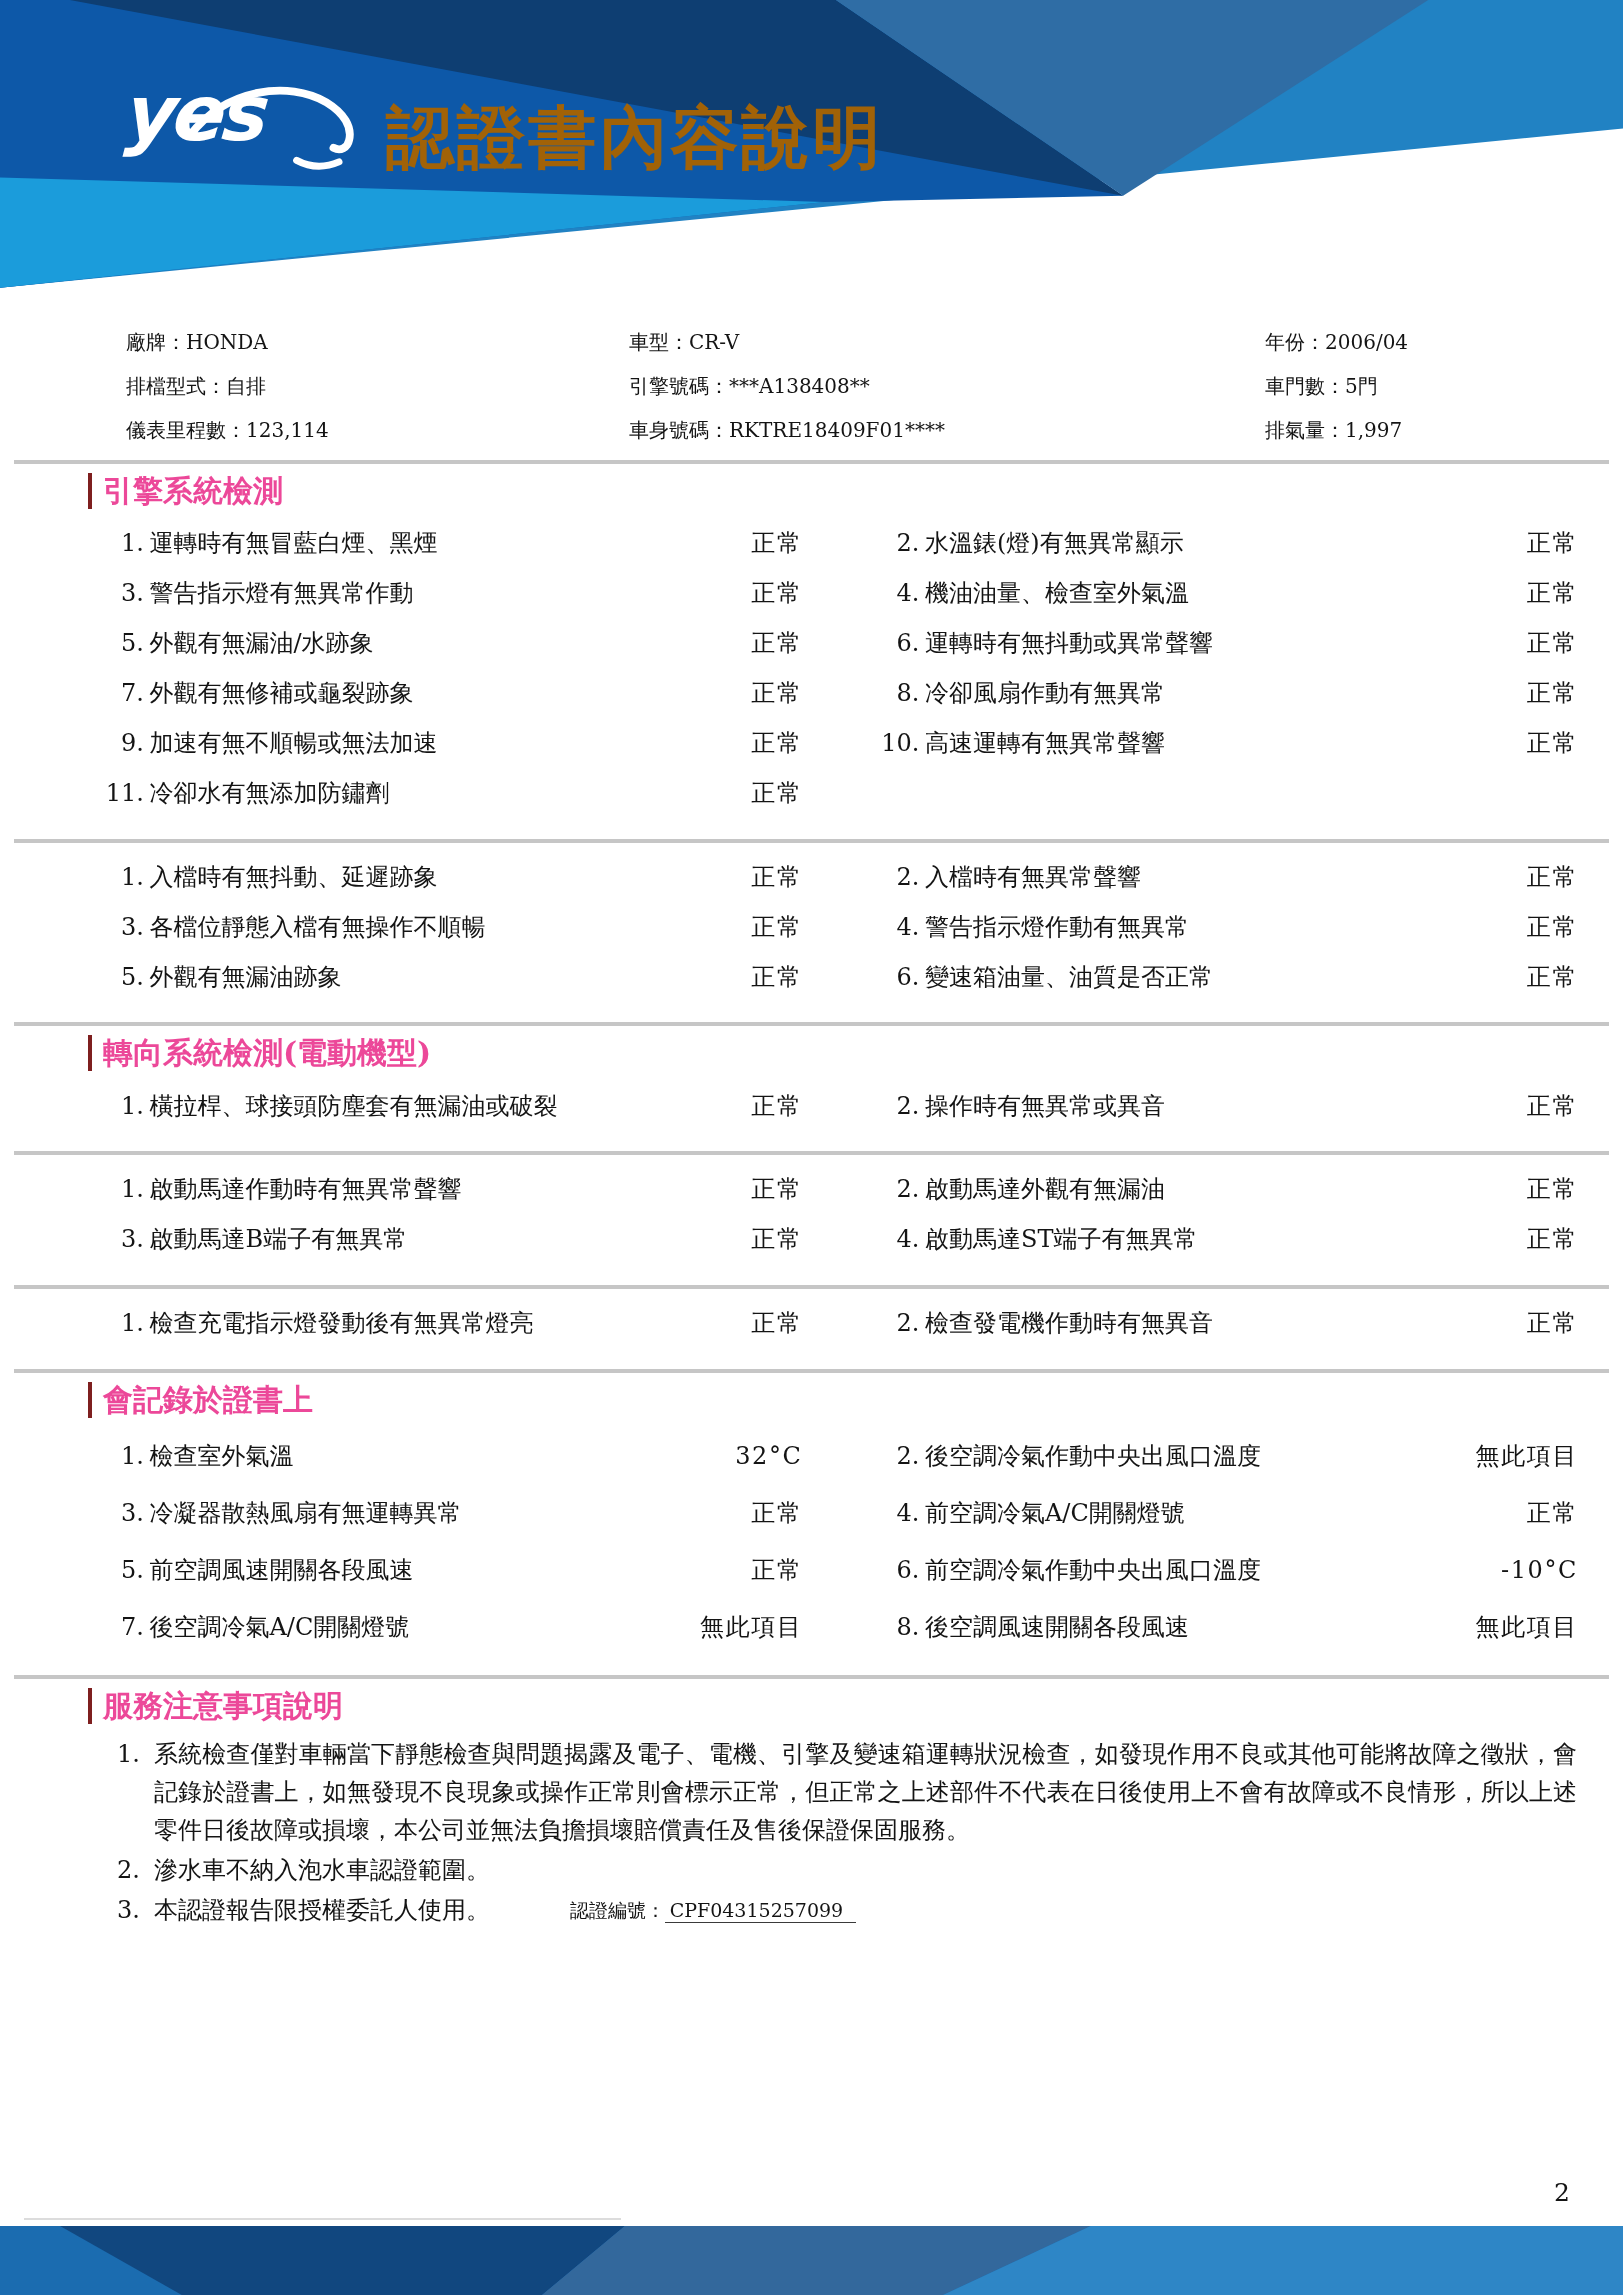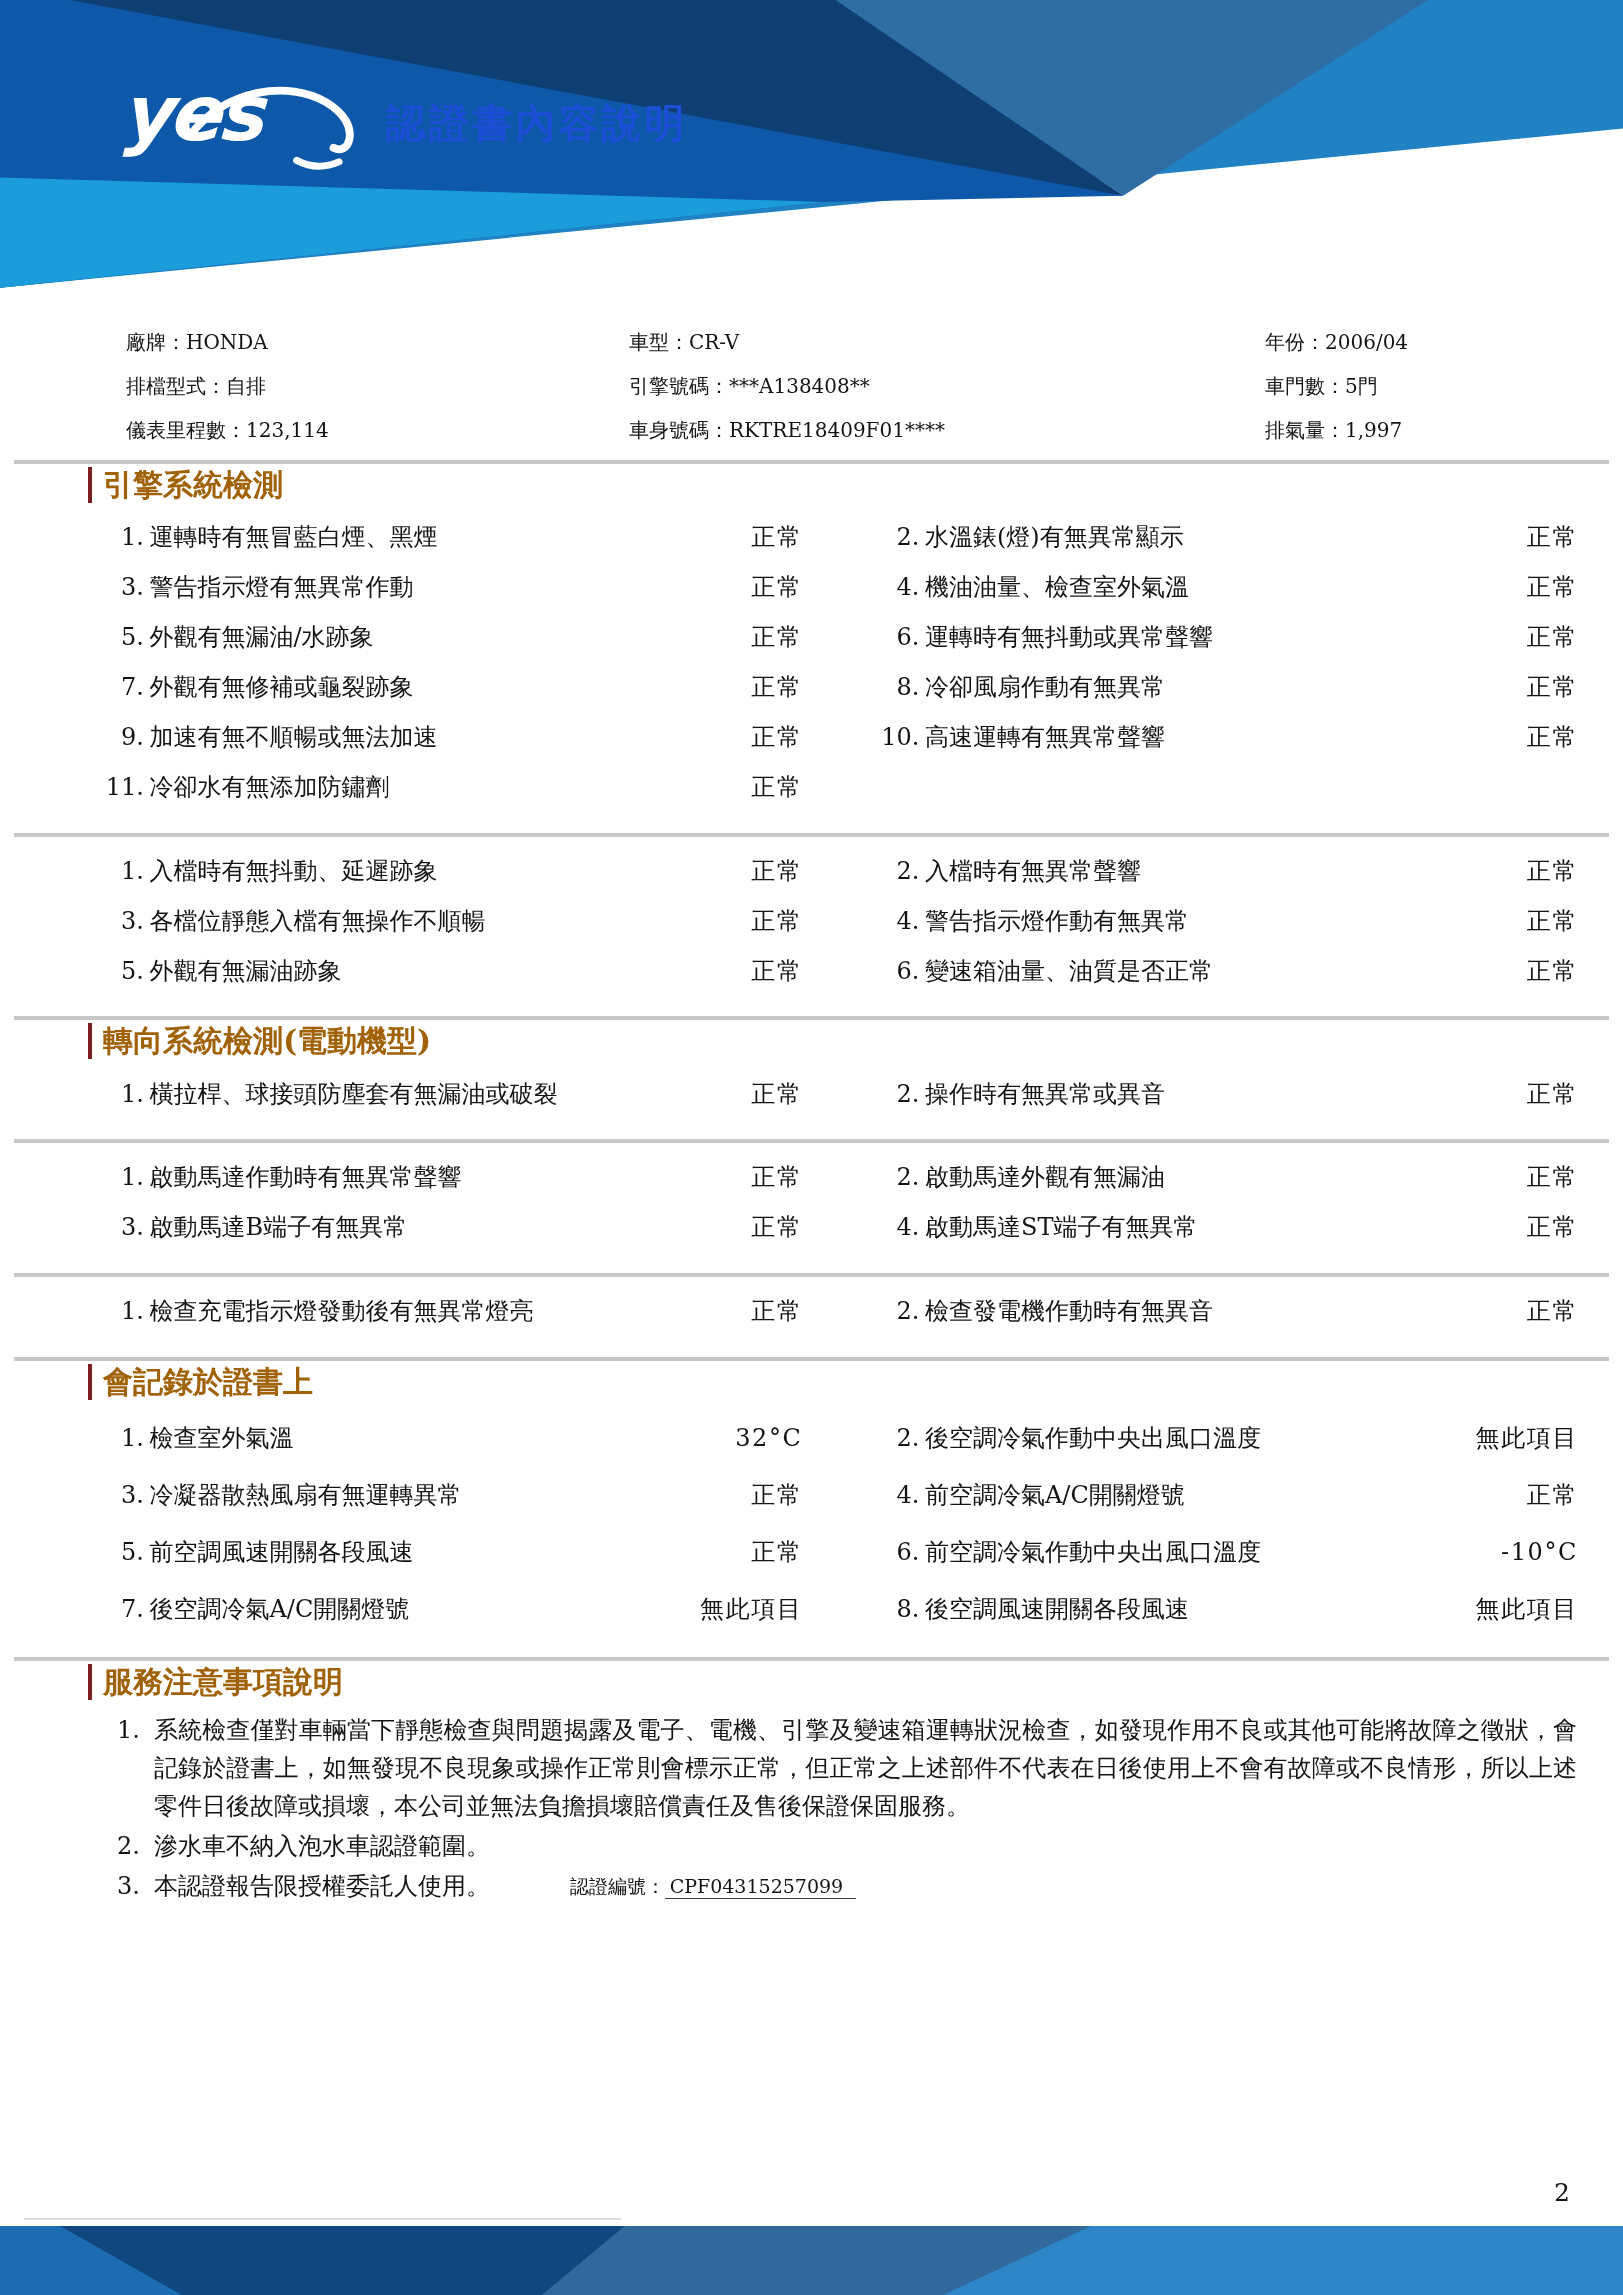--- a/index.html
+++ b/index.html
@@ -19,38 +19,38 @@
   .hl-cyan  { background:#1b9cdb; clip-path:polygon(0 58%,50.8% 66%,0 94%); }
 
   .logo-text {
     position:absolute; left:127px; top:75px; color:#ffffff;
     font-family:"DejaVu Sans","Liberation Sans",sans-serif;
     font-style:italic; font-weight:bold; font-size:77px; line-height:1;
     letter-spacing:-3.1px; transform:skewX(-6deg); z-index:3;
   }
   .car-swoosh { position:absolute; left:187px; top:77px; z-index:2; }
   .page-title {
-    position:absolute; left:386px; top:101px; color:#1d4ed8;
+    position:absolute; left:386px; top:101px; color:#a16207;
     font-family:"DejaVu Sans","Liberation Sans",sans-serif;
-    font-weight:bold; font-size:40px; letter-spacing:3.1px; line-height:1.1; z-index:3;
+    font-weight:bold; font-size:68px; letter-spacing:3.1px; line-height:1.1; z-index:3;
   }
 
   
   .info {
     display:grid; grid-template-columns:503px 636px 1fr;
     padding:14px 47px 0 126px; font-size:20px;
   }
   .info-cell { line-height:44px; white-space:nowrap; }
 
   .divider { height:3.9px; background:#c6c6c6; margin:7.9px 14px 0 14px; }
 
   
   .sec-head {
-    margin:3px 0 0 88px; display:flex; align-items:center; gap:11px;
-    color:#a16207; font-size:30px; line-height:36px; font-weight:bold;
+    margin:9px 0 0 88px; display:flex; align-items:center; gap:11px;
+    color:#ec4899; font-size:30px; line-height:36px; font-weight:bold;
   }
   .red-bar { width:3.9px; height:36px; background:#7e1f1f; flex:none; }
 
   .items {
     display:grid; grid-template-columns:1fr 1fr; column-gap:75px;
     padding:9.4px 45px 12.6px 102px;
   }
   .item { display:flex; align-items:center; height:50px; font-size:24px; white-space:nowrap; }
   .items-ac .item { height:57px; }
   .item .no { width:42px; text-align:right; flex:none; }

